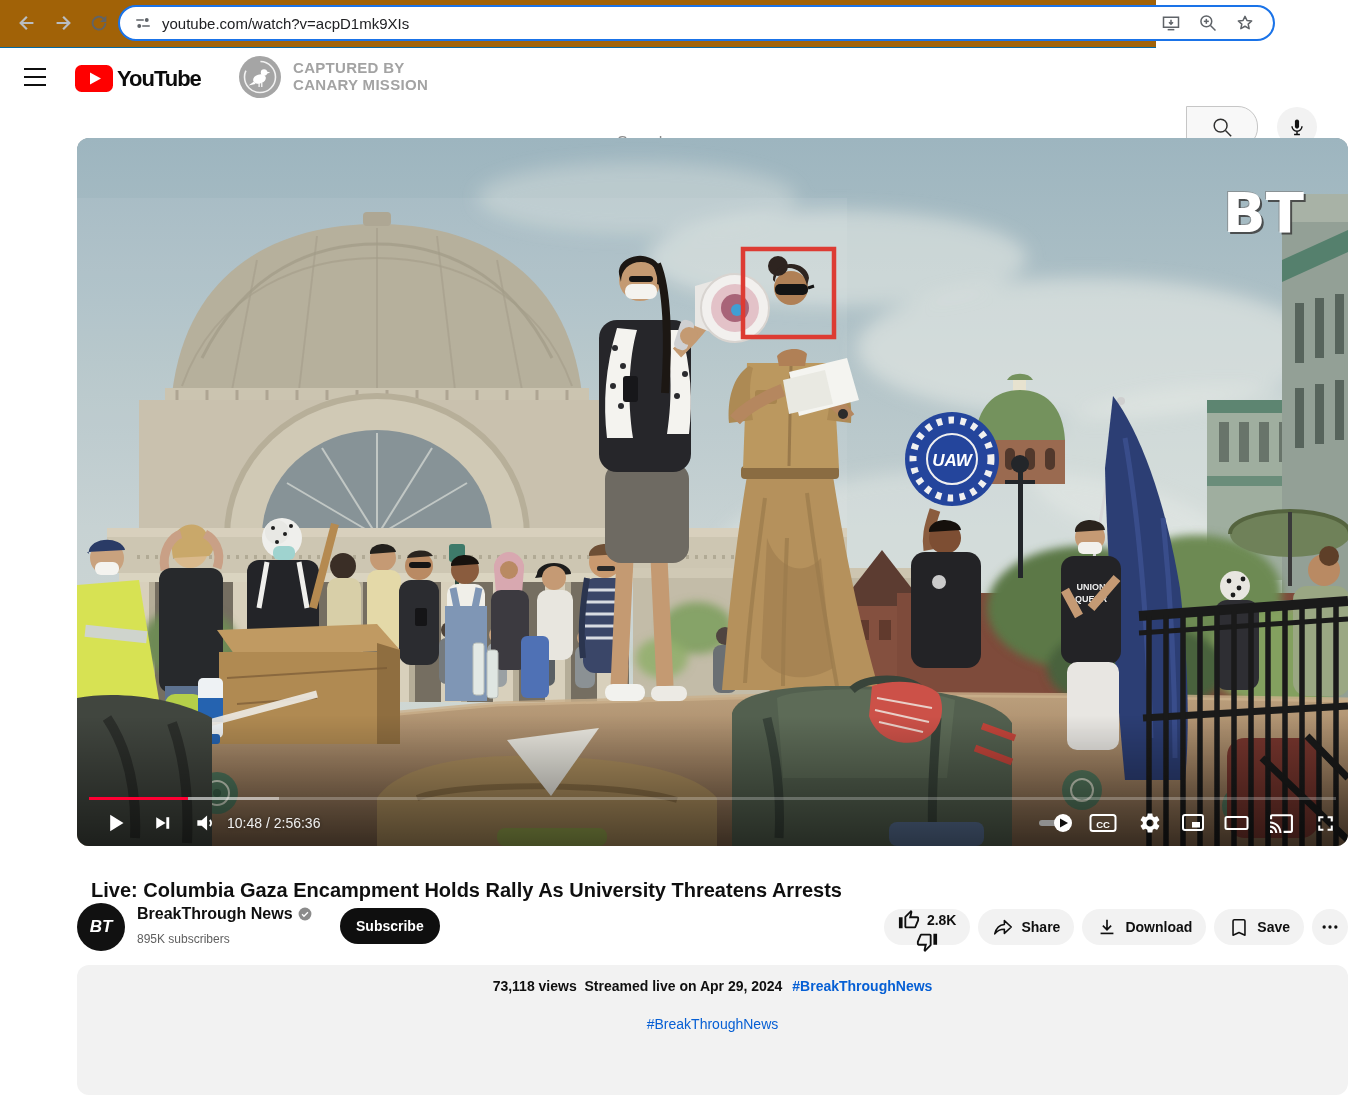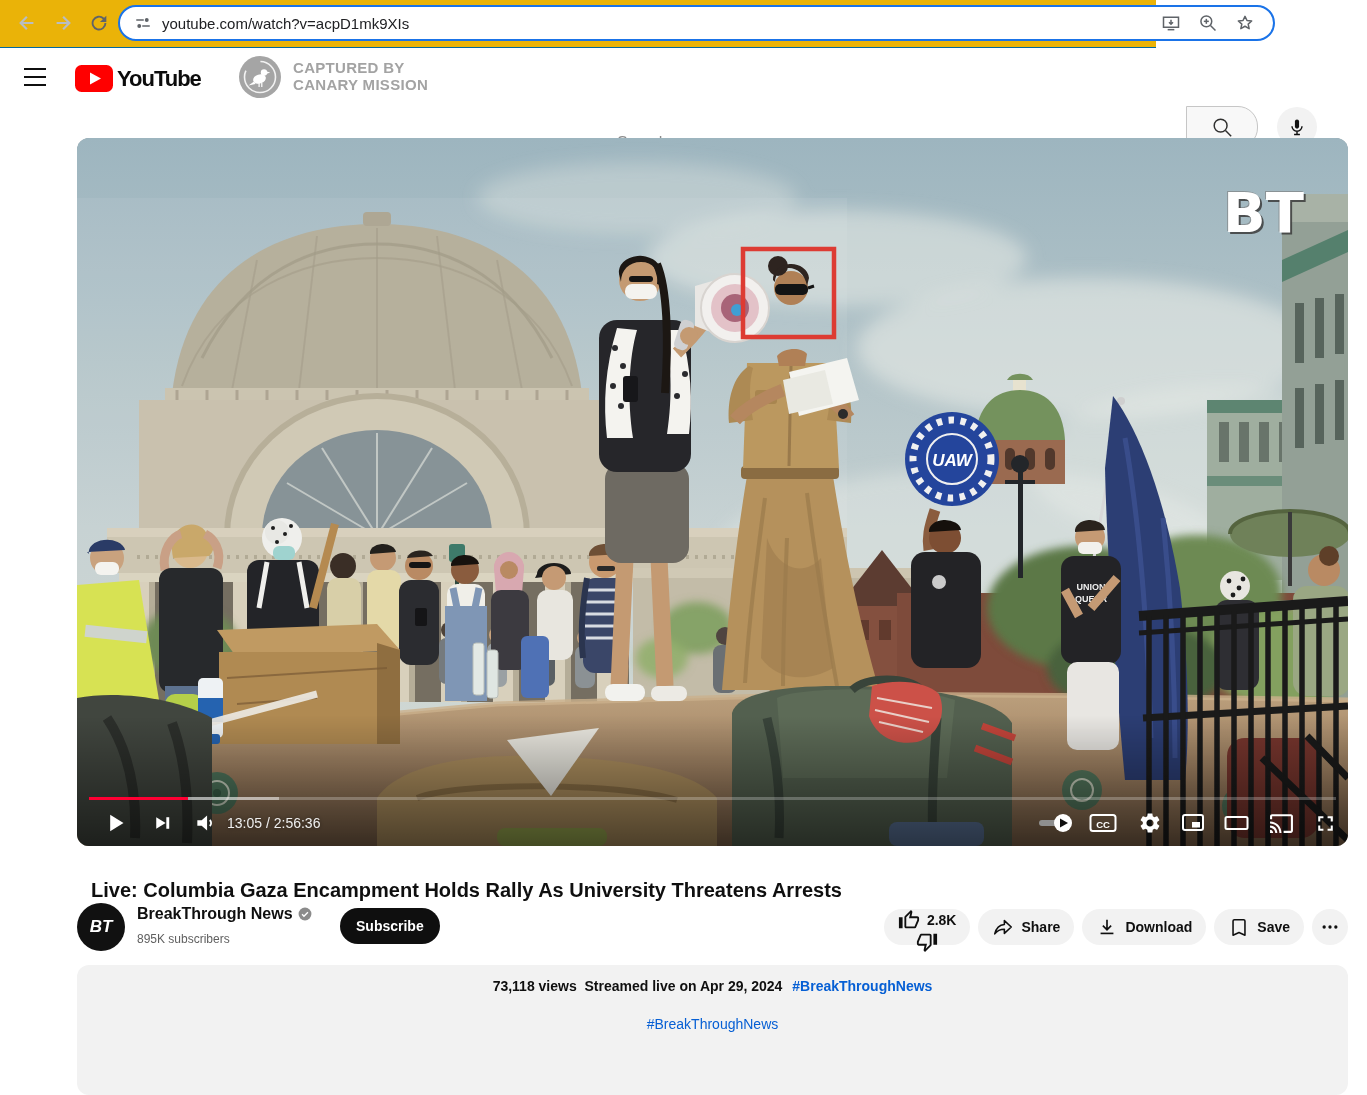--- a/index.html
+++ b/index.html
@@ -1,18 +1,18 @@
 <!DOCTYPE html>
 <html><head>
 <meta charset="utf-8">
 <style>
   html,body{margin:0;padding:0;}
   body{width:1367px;height:1095px;background:#fff;font-family:"Liberation Sans",sans-serif;position:relative;overflow:hidden;}
   
-  .browser-bar{position:absolute;left:0;top:0;width:1156px;height:47px;background:#eab308;border-bottom:6px solid #0369a1;}
+  .browser-bar{position:absolute;left:0;top:0;width:1156px;height:47px;background:#a16207;border-bottom:6px solid #0369a1;}
   .nav-ico{position:absolute;top:12px;width:22px;height:22px;}
   .omnibox{position:absolute;left:118px;top:5px;width:1157px;height:36px;border-radius:18px;border:2px solid #1a73e8;background:#fff;box-sizing:border-box;display:flex;align-items:center;}
   .omnibox .url{font-size:15px;color:#202124;margin-left:10px;flex:0 1 auto;}
   .omni-right{margin-left:auto;display:flex;align-items:center;gap:17px;margin-right:18px;}
   
   .yt-header{position:absolute;left:0;top:48px;width:1190px;height:62px;background:#fff;padding-left:24px;}
   .hamburger{position:absolute;left:24px;top:20px;width:22px;height:20px;cursor:pointer;}
   .hamburger span{display:block;height:2px;background:#0f0f0f;margin:0 0 6px 0;}
   .logo{position:absolute;left:75px;top:17px;display:flex;align-items:center;cursor:pointer;}
   .logo-text{font-size:22px;font-weight:700;color:#0c0c0c;letter-spacing:-1px;margin-left:4px;}
@@ -645,21 +645,21 @@
           <polygon points="10,10 23,18 10,26" fill="#fff"></polygon>
           <rect x="24" y="10" width="4" height="16" fill="#fff"></rect>
         </svg>
       </div>
     <div class="ctl">
         <svg width="26" height="26" viewBox="0 0 24 24">
           <path d="M4,9.5v5h4l5,4.5V5L8,9.5H4z" fill="#fff"></path>
           <path d="M15.5,9.2 a4,4 0 0 1 0,5.6" stroke="#fff" stroke-width="1.8" fill="none"></path>
         </svg>
       </div>
-    <span class="time">13:05 / 2:56:36</span>
+    <span class="time">10:48 / 2:56:36</span>
     <div class="ctl-right">
       <div class="ctl" style="width:56px">
         <svg width="38" height="22" viewBox="0 0 38 22">
             <rect x="3" y="8" width="32" height="6" rx="3" fill="#8f8f8f"></rect>
             <circle cx="27" cy="11" r="9" fill="#fff"></circle>
             <polygon points="24,6.5 32,11 24,15.5" fill="#0f0f0f"></polygon>
           </svg>
       </div>
       <div class="ctl">
         <svg width="30" height="24" viewBox="0 0 30 24">

